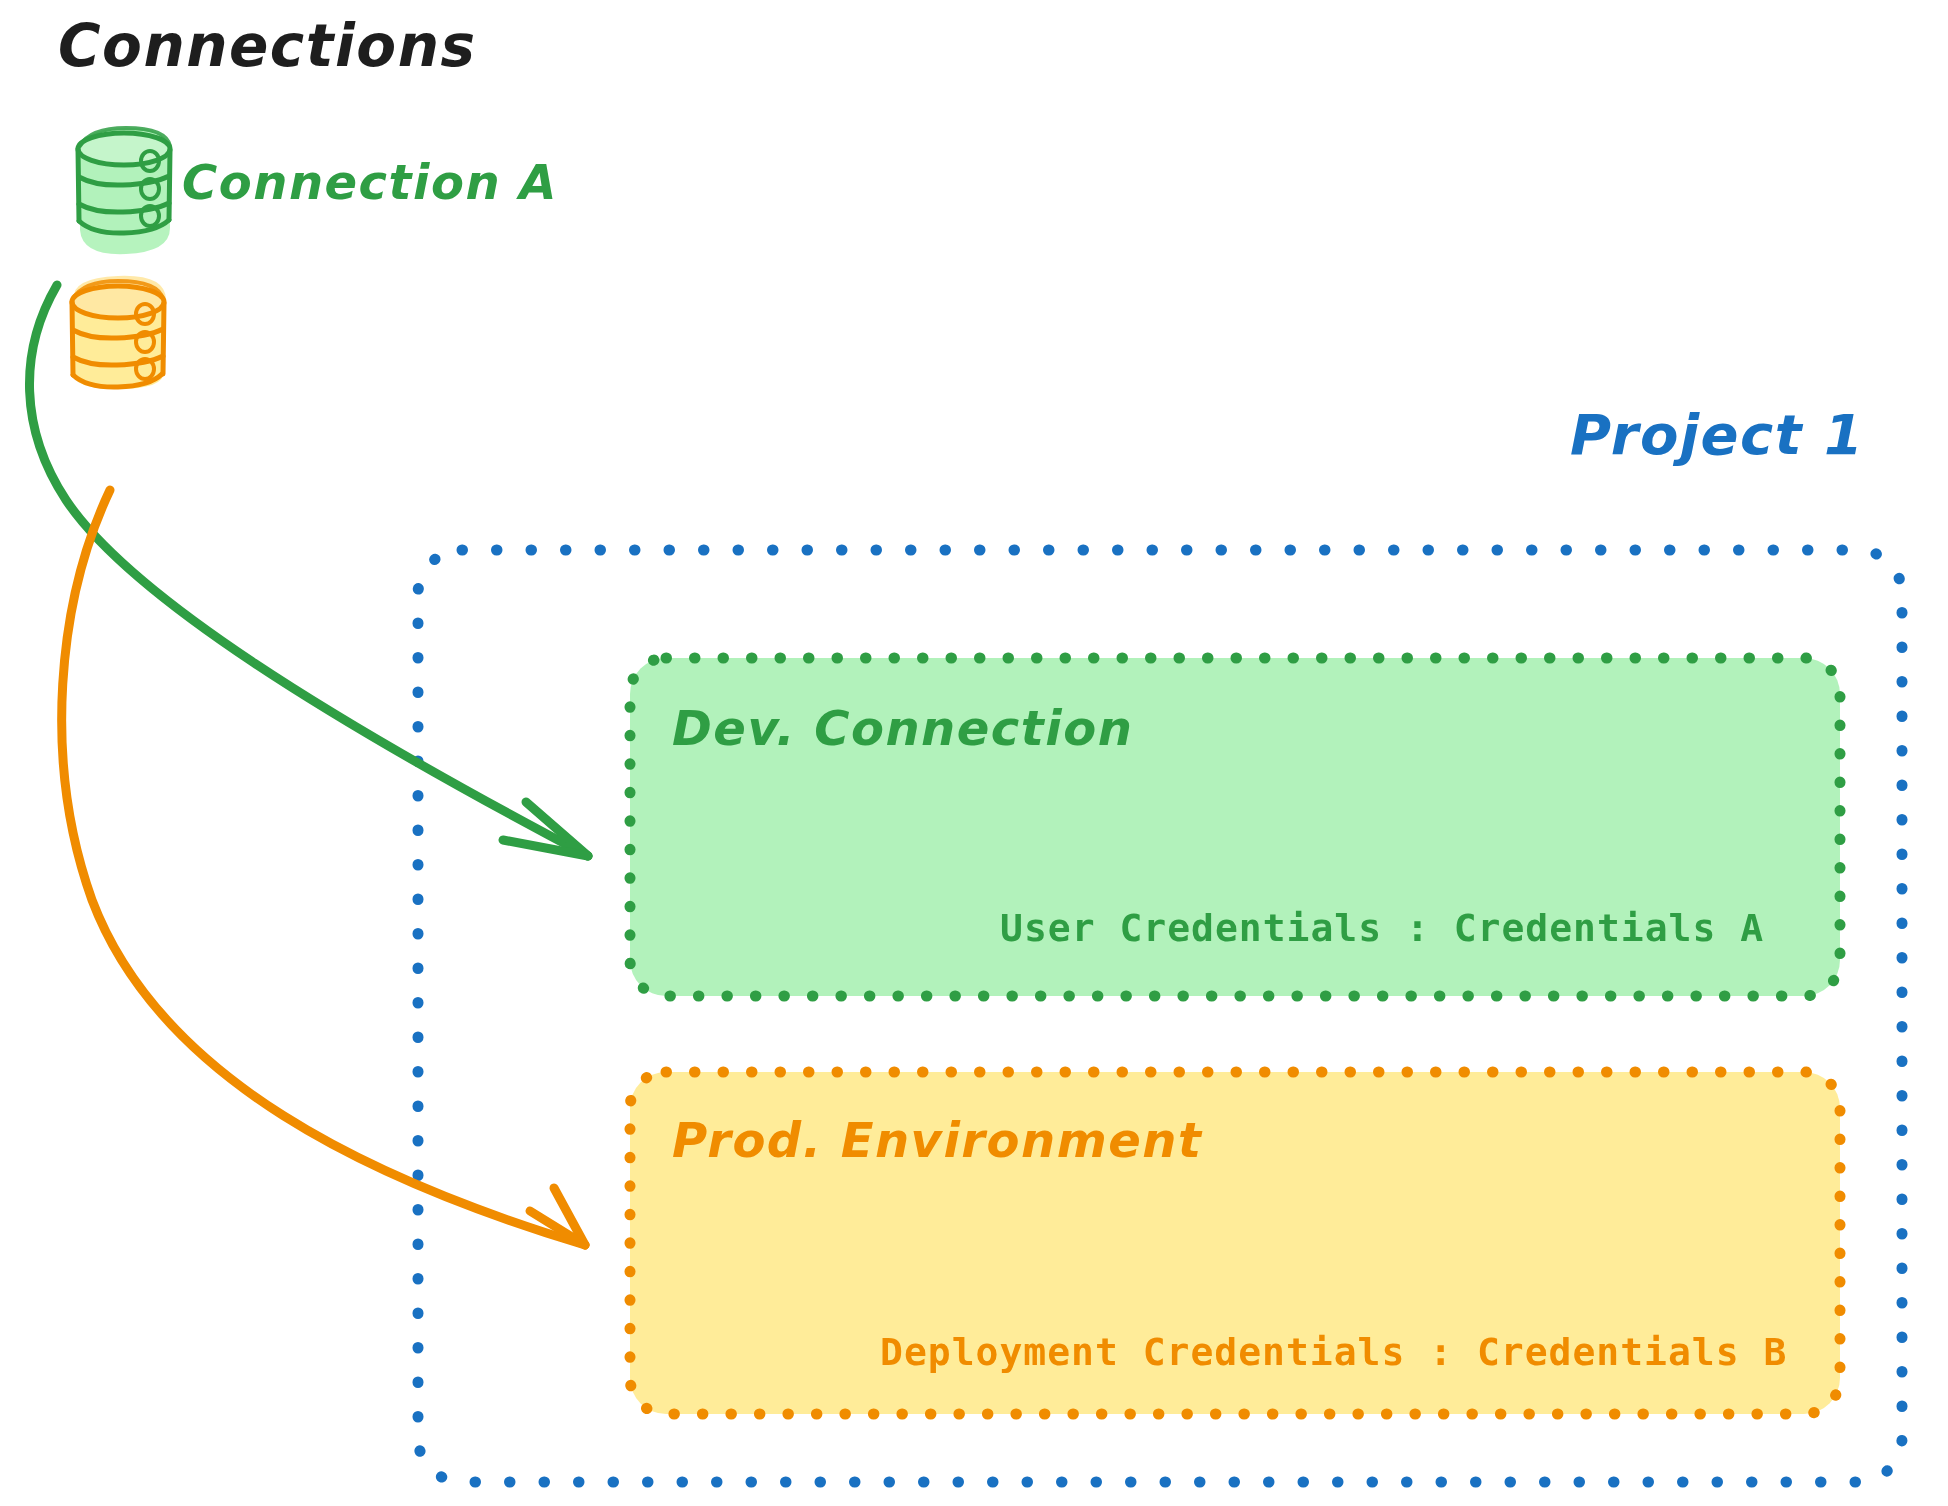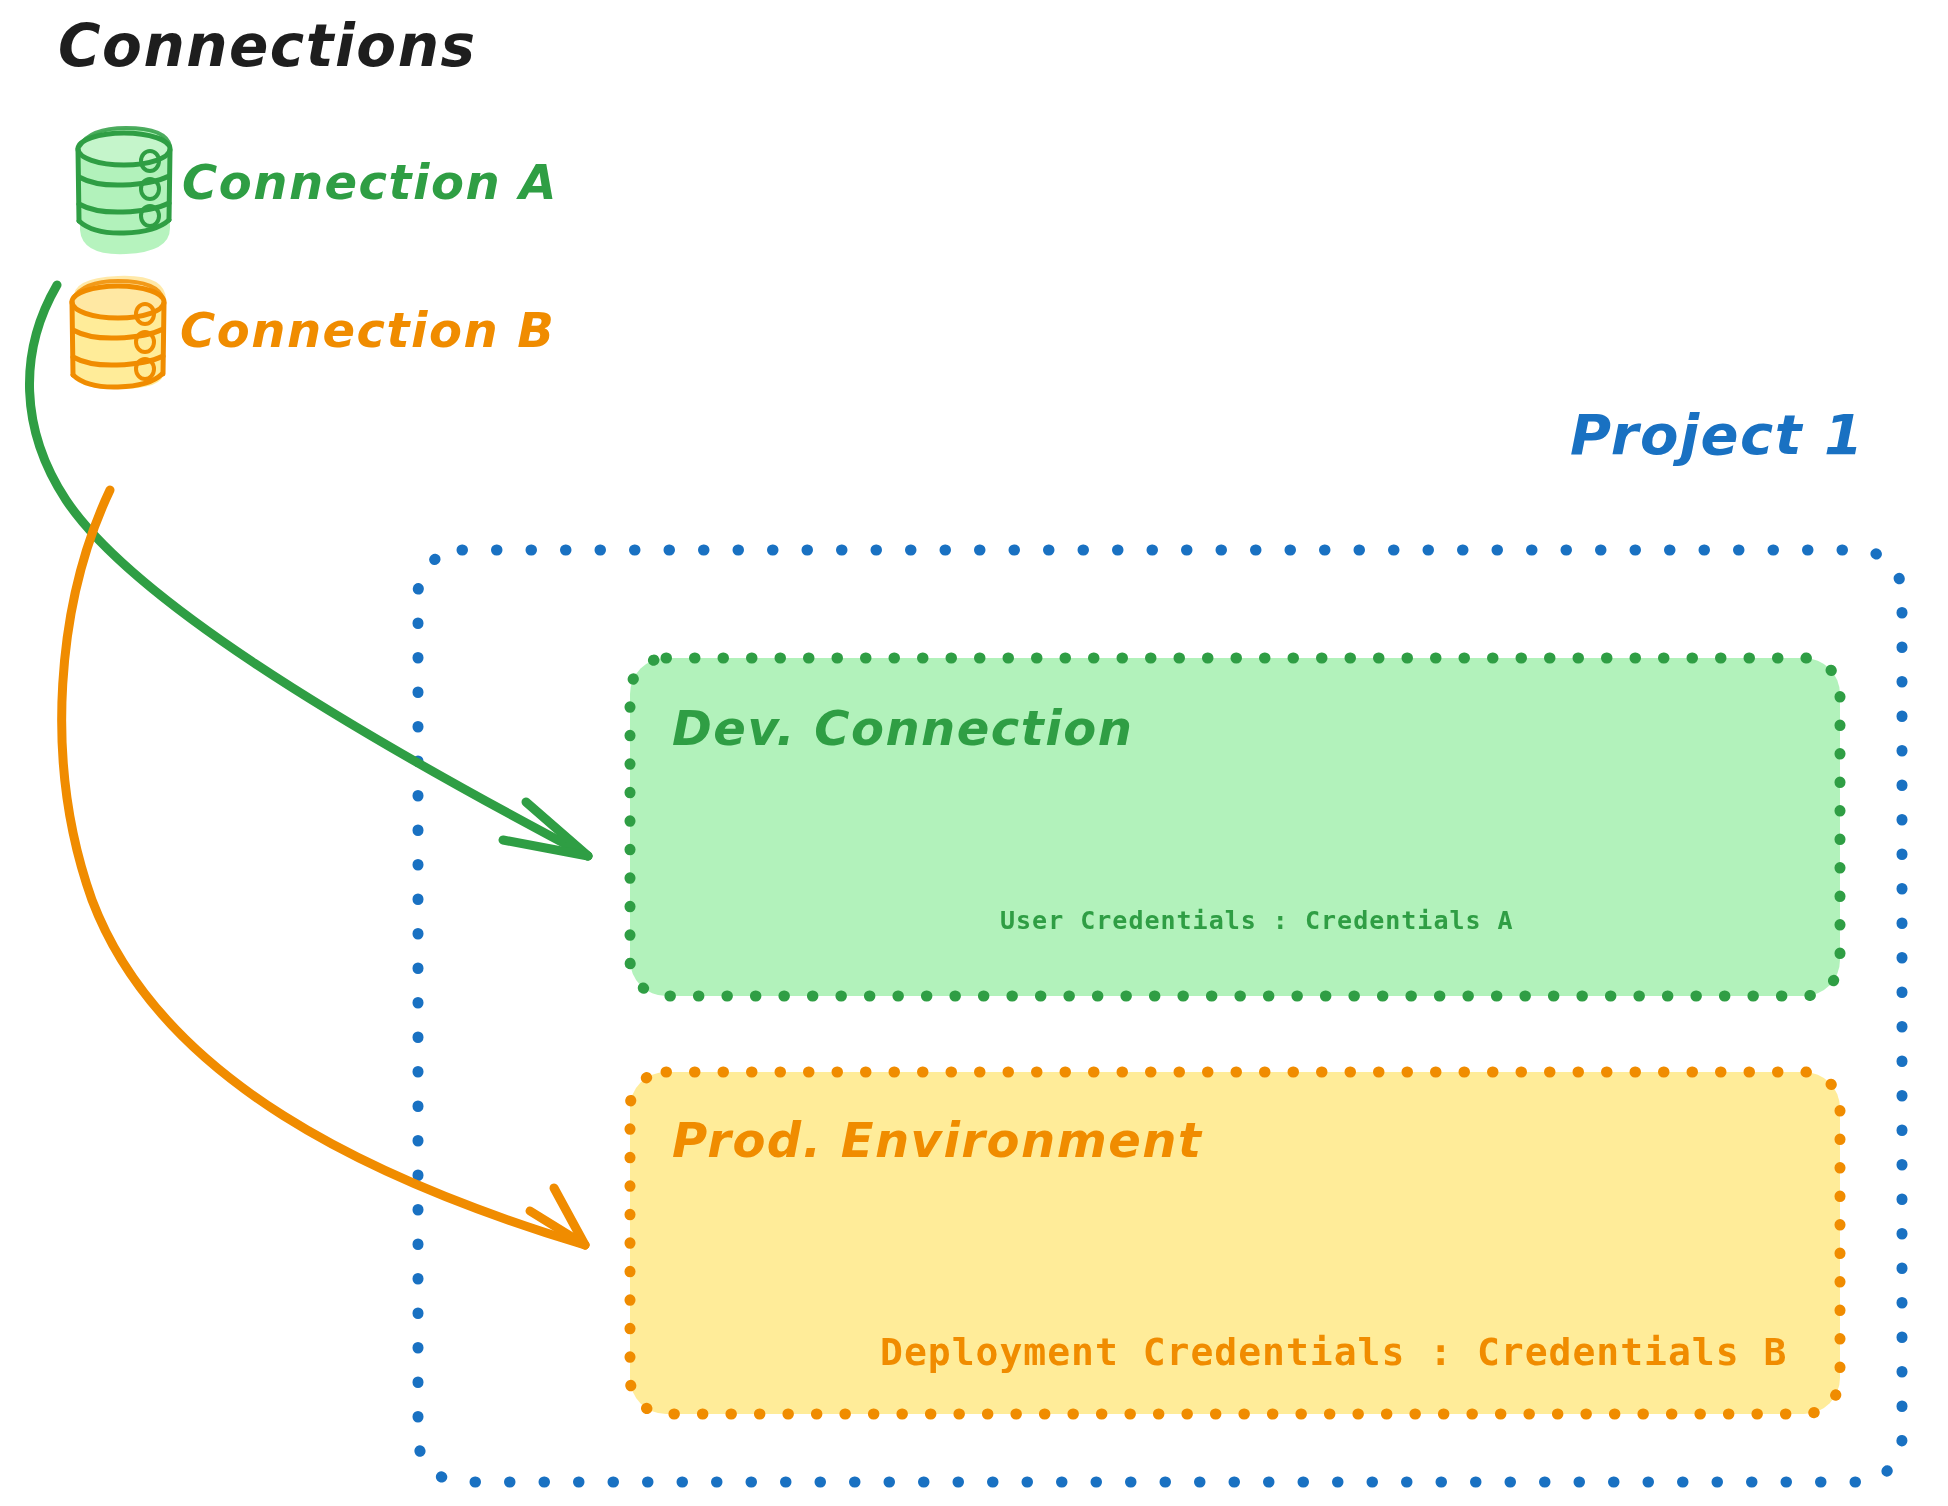--- a/index.html
+++ b/index.html
@@ -16,21 +16,21 @@
   .mono{font-family:"DejaVu Sans Mono",monospace;font-weight:700;}
 
   #title-connections{left:58px;top:12px;font-size:58px;color:#1e1e1e;}
   #label-conn-a{left:182px;top:142px;font-size:48px;color:#2f9e44;margin-top:12px;}
   #label-conn-b{left:180px;top:302px;font-size:48px;color:#f08c00;}
   #label-project{left:1538px;top:402px;font-size:56px;color:#1971c2;margin-left:32px;}
 
   #label-dev-env{left:672px;top:700px;font-size:48px;color:#2f9e44;}
   #label-prod-env{left:672px;top:1112px;font-size:48px;color:#f08c00;}
 
-  #label-dev-creds{left:1000px;top:1080px;font-size:25px;color:#2f9e44;
+  #label-dev-creds{left:1000px;top:1080px;font-size:38px;color:#2f9e44;
                    letter-spacing:1px;}
   #label-prod-creds{left:880px;top:1420px;font-size:38px;color:#f08c00;
                     letter-spacing:1px;}
   
   #label-dev-creds{top:906px;}
   #label-prod-creds{top:1330px;}
 </style>
 </head>
 <body>
 
@@ -94,21 +94,20 @@
                C 160 1080, 370 1180, 585 1245" fill="none" stroke="#f08c00" stroke-width="9" stroke-linecap="round"></path>
       <path d="M585 1245 L 554 1188" fill="none" stroke="#f08c00" stroke-width="9" stroke-linecap="round"></path>
       <path d="M585 1245 L 530 1211" fill="none" stroke="#f08c00" stroke-width="9" stroke-linecap="round"></path>
     </g>
   </svg>
 
   <div class="lbl hand" id="title-connections">Connections</div>
 
   <div class="lbl hand" id="label-conn-a">Connection A</div>
 
-  <div class="lbl hand" id="label-conn-b">Connection B</div>
 
   <div class="lbl hand" id="label-project">Project 1</div>
 
   <div class="lbl hand" id="label-dev-env">Dev. Connection</div>
 
   <div class="lbl mono" id="label-dev-creds">User Credentials : Credentials A</div>
 
   <div class="lbl hand" id="label-prod-env">Prod. Environment</div>
 
   <div class="lbl mono" id="label-prod-creds">Deployment Credentials : Credentials B</div>

